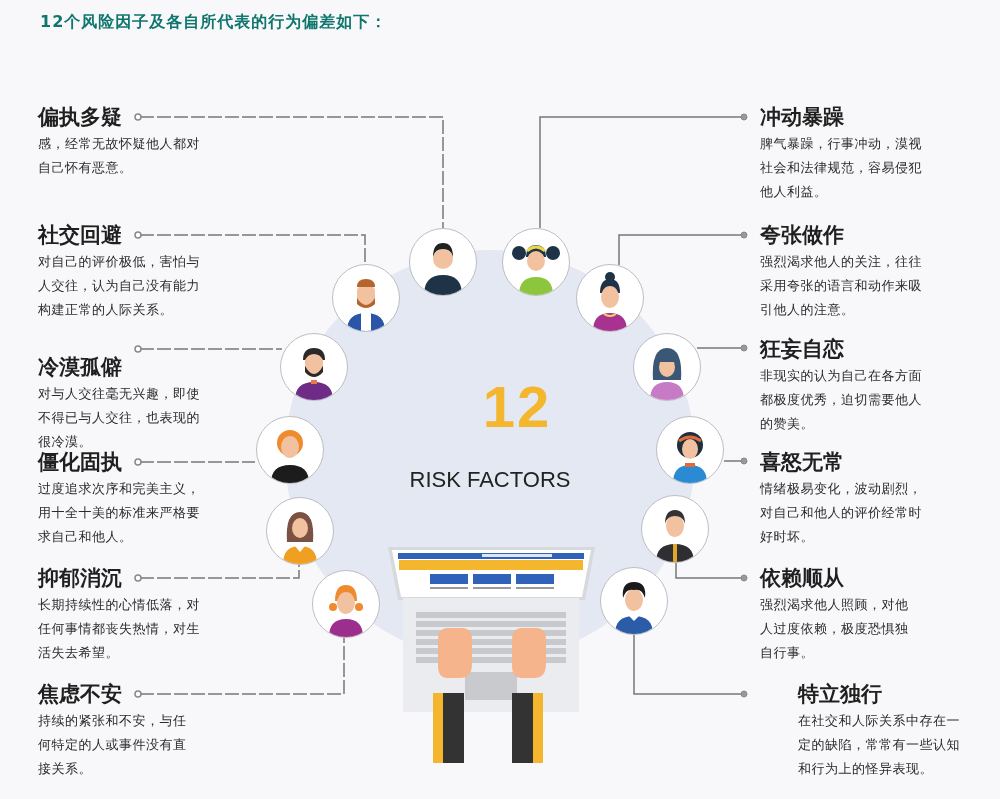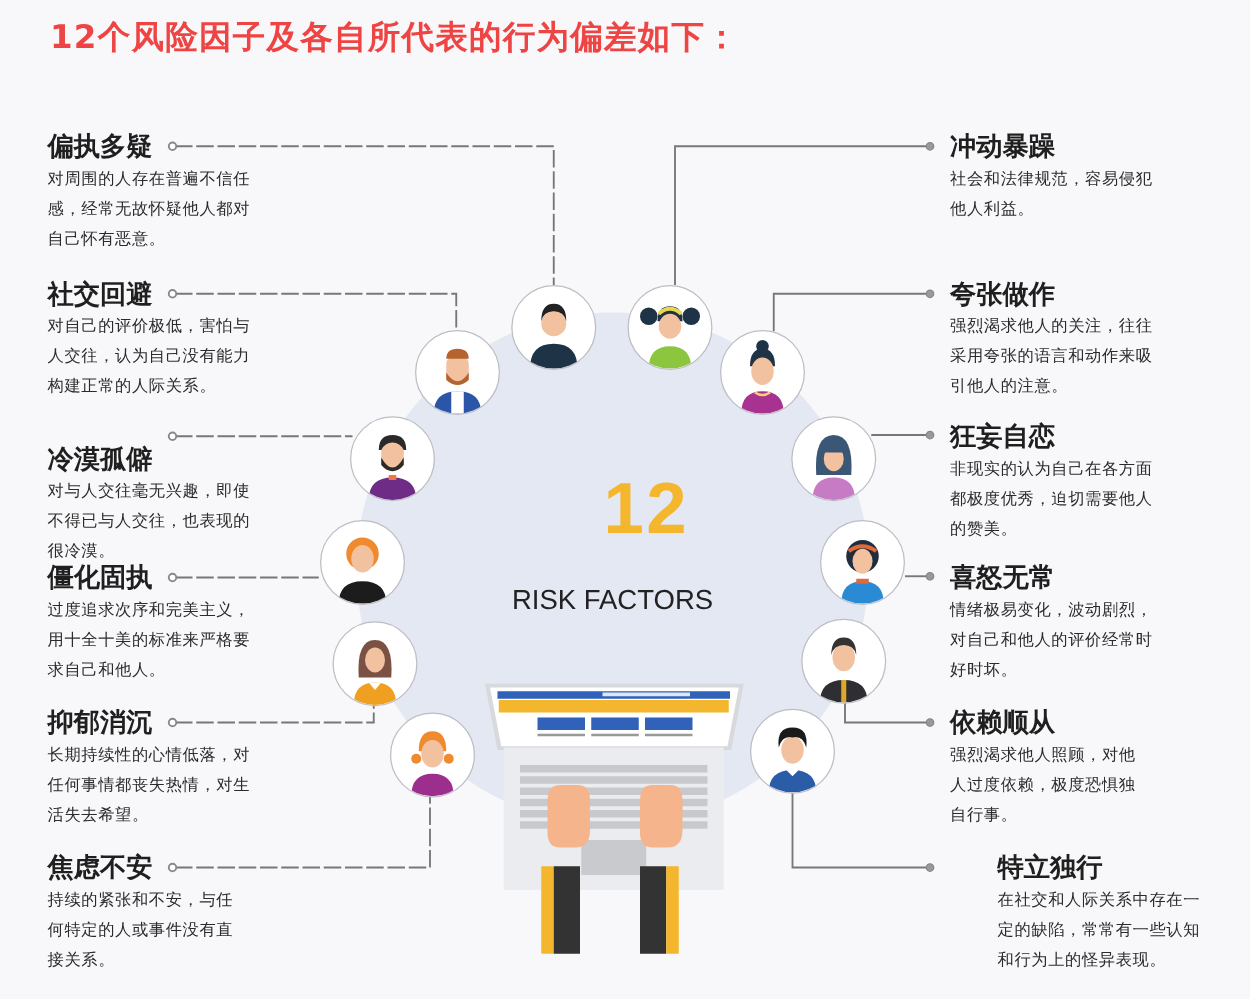--- a/index.html
+++ b/index.html
@@ -1,17 +1,17 @@
 <!DOCTYPE html>
 <html><head>
 <meta charset="utf-8">
 <style>
   html,body{margin:0;padding:0;}
   body{width:1000px;height:799px;background:#f8f8fa;position:relative;overflow:hidden;font-family:"DejaVu Sans","Liberation Sans",sans-serif;color:#222;}
-  .title{position:absolute;left:40px;top:12px;font-size:26px;font-weight:bold;color:#ef4444;letter-spacing:1px;}
+  .title{position:absolute;left:40px;top:12px;font-size:16px;font-weight:bold;color:#0f766e;letter-spacing:1px;}
   .factor{position:absolute;width:205px;}
   .factor .name{font-size:21px;font-weight:bold;color:#1f1f1f;line-height:22px;}
   .factor .desc{font-size:13px;color:#2b2b2b;line-height:24px;margin-top:4px;letter-spacing:0.5px;}
   .left{left:38px;}
   .right{left:760px;}
   svg.lines{position:absolute;left:0;top:0;}
   .avatar{position:absolute;width:66px;height:66px;border-radius:50%;background:#fff;border:1.5px solid #bdbdc4;overflow:hidden;}
   .avatar svg{width:66px;height:66px;display:block;}
   .center-num{position:absolute;left:462px;top:362px;width:110px;text-align:center;font-size:58px;font-weight:bold;color:#f4b62d;font-family:"Liberation Sans",sans-serif;letter-spacing:2px;line-height:90px;}
   .center-label{position:absolute;left:400px;top:467px;width:180px;text-align:center;font-size:22px;color:#222;font-family:"Liberation Sans",sans-serif;}
@@ -190,21 +190,20 @@
       <ellipse cx="33" cy="32" rx="9" ry="11" fill="#f2c1a0"></ellipse>
       <path d="M22,30 q-2,-16 11,-16 q13,0 11,16 q-3,-10 -11,-8 q-8,-2 -11,8z" fill="#1a1a1a"></path>
       <path d="M14,66 q0,-18 19,-18 q19,0 19,18z" fill="#2a5ca8"></path>
       <path d="M28,48 l5,5 l5,-5z" fill="#fff"></path>
     </svg>
 </div>
 
 <div class="factor left" style="top:106px;">
   <div class="name">偏执多疑</div>
   <div class="desc">
-    <div>对周围的人存在普遍不信任</div>
     <div>感，经常无故怀疑他人都对</div>
     <div>自己怀有恶意。</div>
   </div>
 </div>
 <div class="factor left" style="top:224px;">
   <div class="name">社交回避</div>
   <div class="desc">
     <div>对自己的评价极低，害怕与</div>
     <div>人交往，认为自己没有能力</div>
     <div>构建正常的人际关系。</div>
@@ -239,20 +238,21 @@
   <div class="desc">
     <div>持续的紧张和不安，与任</div>
     <div>何特定的人或事件没有直</div>
     <div>接关系。</div>
   </div>
 </div>
 
 <div class="factor right" style="top:106px;">
   <div class="name">冲动暴躁</div>
   <div class="desc">
+    <div>脾气暴躁，行事冲动，漠视</div>
     <div>社会和法律规范，容易侵犯</div>
     <div>他人利益。</div>
   </div>
 </div>
 <div class="factor right" style="top:224px;">
   <div class="name">夸张做作</div>
   <div class="desc">
     <div>强烈渴求他人的关注，往往</div>
     <div>采用夸张的语言和动作来吸</div>
     <div>引他人的注意。</div>

